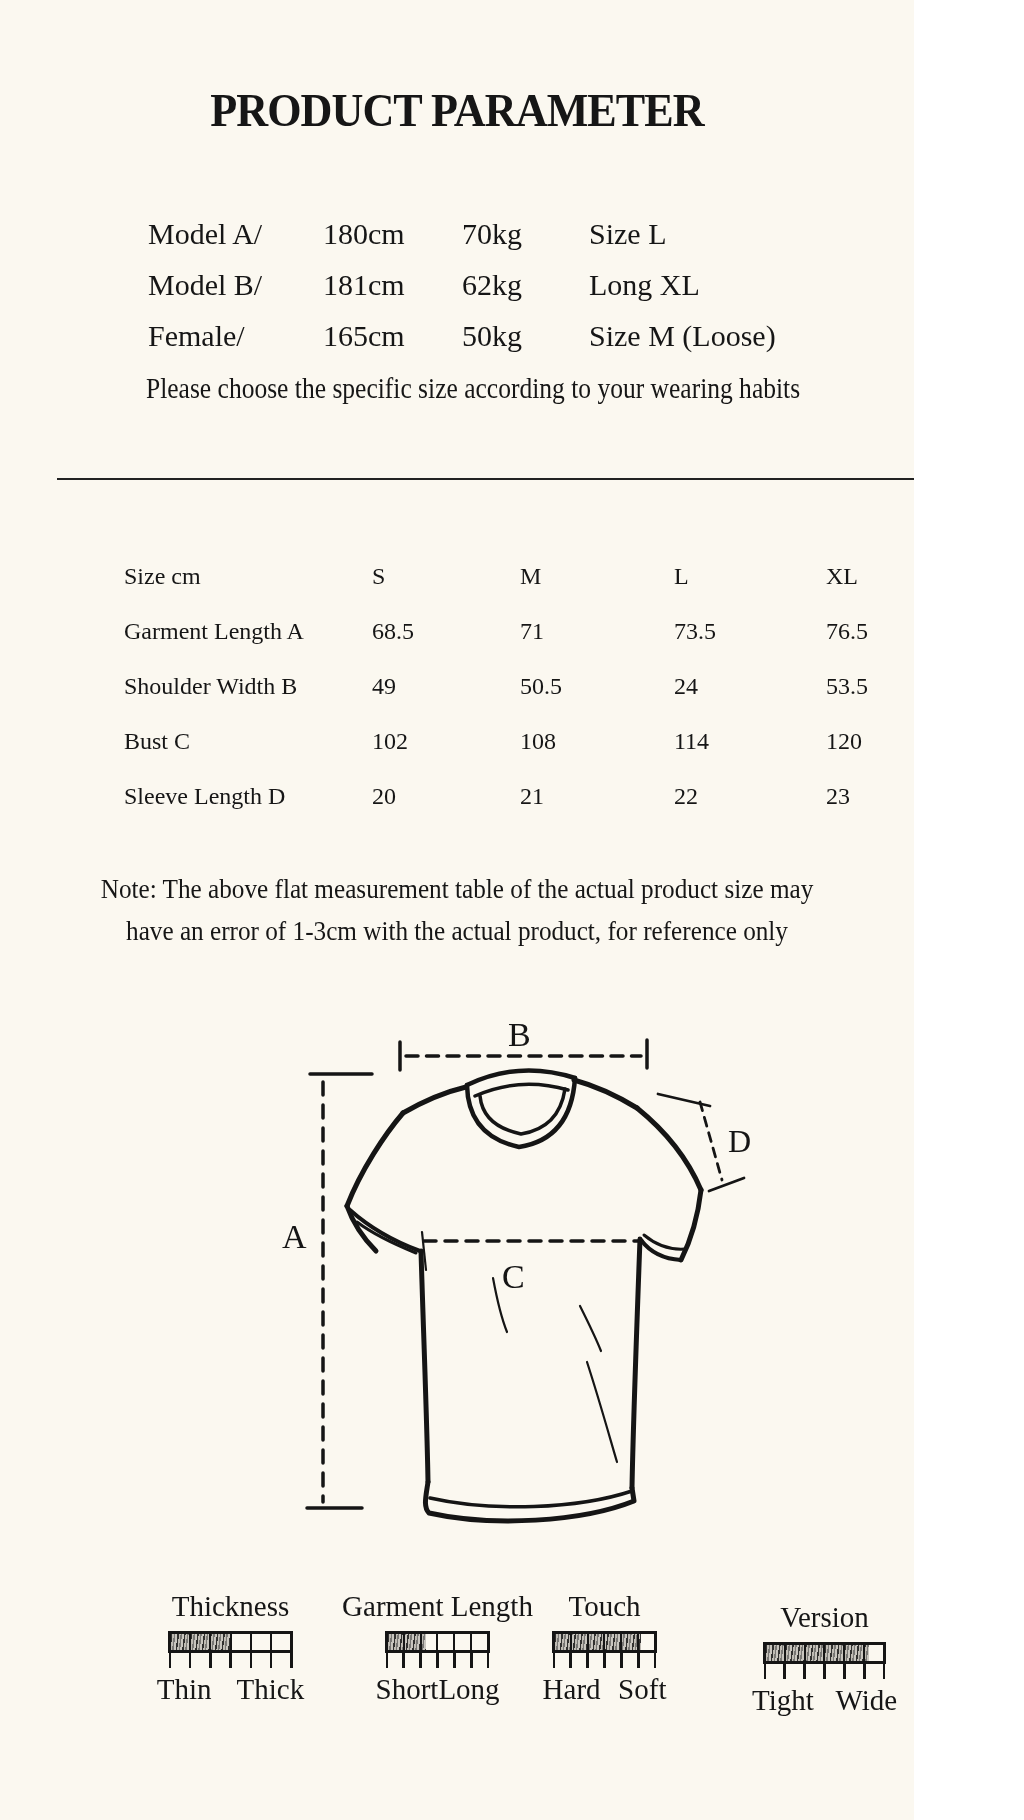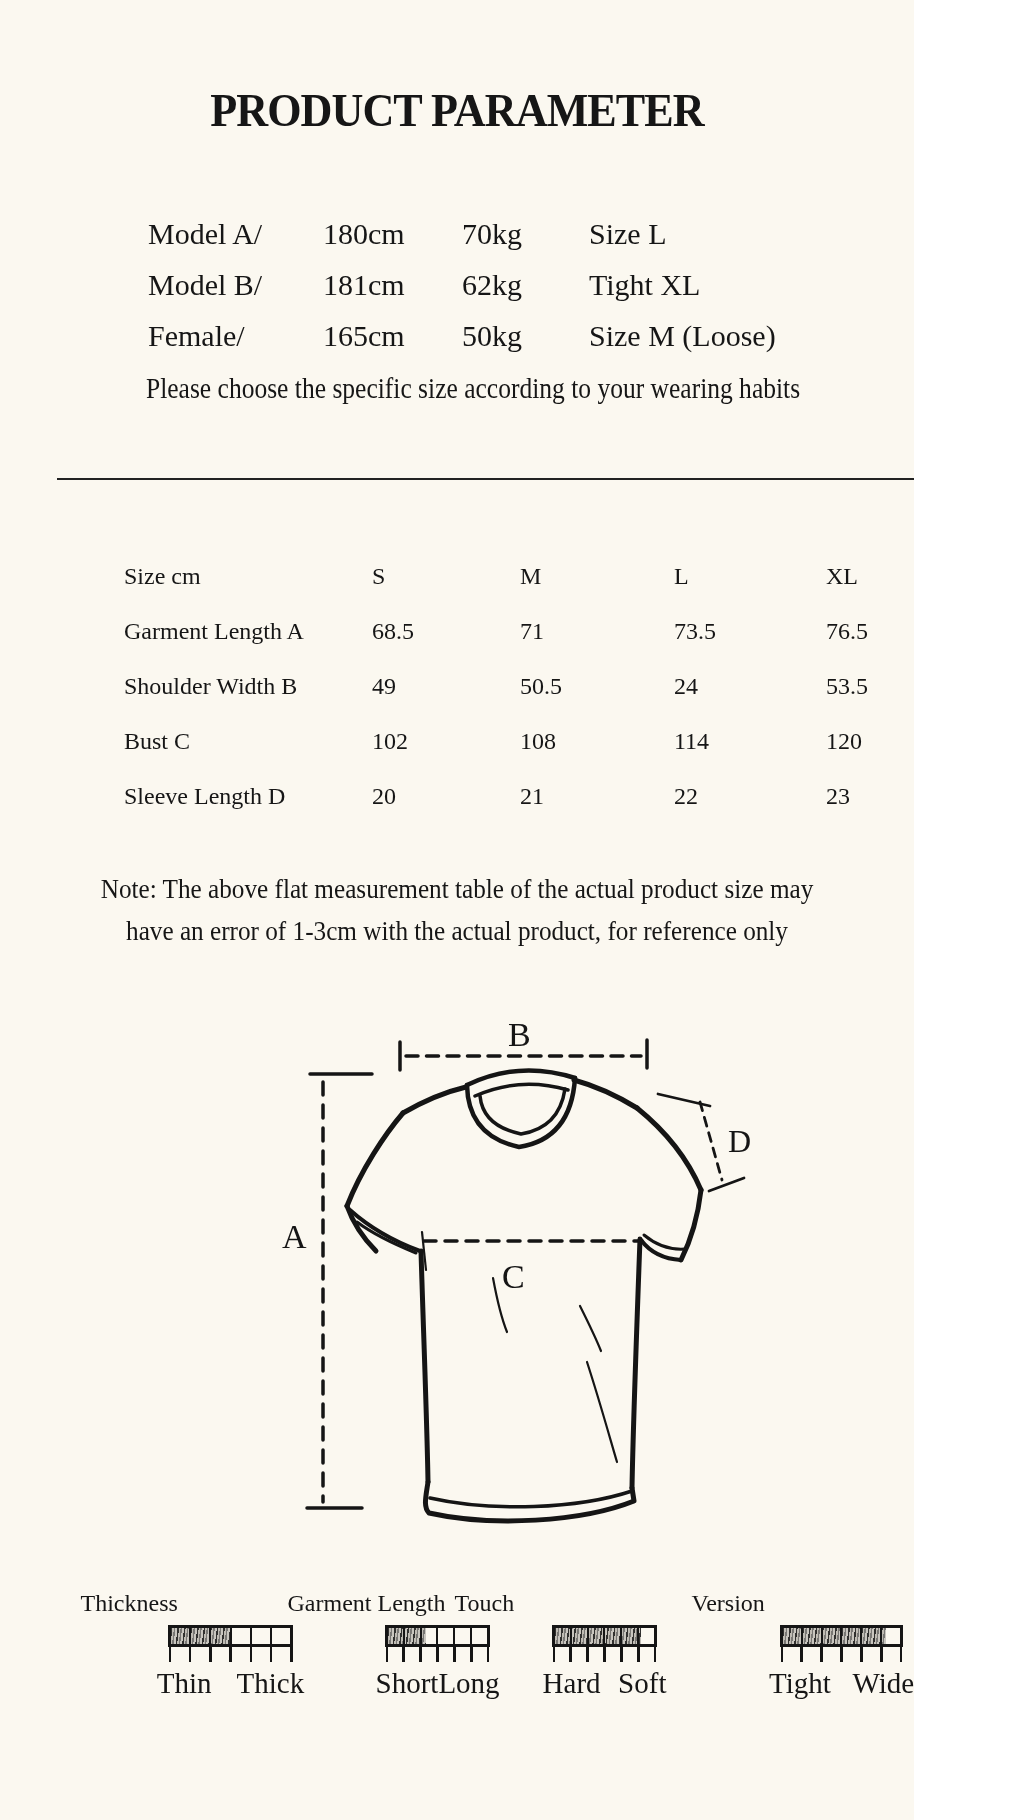--- a/index.html
+++ b/index.html
@@ -26,21 +26,21 @@
   .size-table{ position:absolute; top:549px; left:124px; width:830px; display:grid;
     grid-template-columns:248px 148px 154px 152px 1fr; grid-auto-rows:55px; align-items:center; font-size:24px; }
   .size-table .cell{ white-space:nowrap; }
   
   .note{ position:absolute; top:868px; left:0; right:0; text-align:center; font-size:28px; line-height:42px;
     transform:scaleX(.9); }
   
   .diagram{ position:absolute; top:1010px; left:230px; }
   
   .scale{ position:absolute; top:1590px; }
-  .scale-title{ white-space:nowrap; font-size:24px; font-weight:400;
+  .scale-title{ white-space:nowrap; text-align:center; font-size:29px; font-weight:400;
     width:300px; margin-left:calc(50% - 150px); }
   .ruler{ position:relative; margin-top:8px; height:16px; border:3px solid #151515; background:#fbf8f0; }
   .ruler-cells{ position:absolute; inset:0; display:flex; }
   .ruler-cells i{ flex:1; border-right:2.5px solid #151515; }
   .ruler-cells i:last-child{ border-right:none; }
   .ruler-fill{ position:absolute; top:0; bottom:0; left:0; background-color:#d6d2c9;
     background-image:repeating-linear-gradient(97deg,
       rgba(20,20,20,.85) 0 1.5px, rgba(20,20,20,.12) 1.5px 3px,
       rgba(70,70,70,.65) 3px 4.5px, rgba(160,160,160,.25) 4.5px 6.5px); }
   .teeth{ display:flex; justify-content:space-between; height:15px; padding:0 0.5px; }
@@ -59,21 +59,21 @@
     <div class="model-row">
       <span>Model A/</span>
       <span>180cm</span>
       <span>70kg</span>
       <span>Size L</span>
     </div>
     <div class="model-row">
       <span>Model B/</span>
       <span>181cm</span>
       <span>62kg</span>
-      <span>Tight XL</span>
+      <span>Long XL</span>
     </div>
     <div class="model-row">
       <span>Female/</span>
       <span>165cm</span>
       <span>50kg</span>
       <span>Size M (Loose)</span>
     </div>
   </div>
 
   <div class="advice">Please choose the specific size according to your wearing habits</div>
@@ -244,21 +244,21 @@
         <i></i>
         <i></i>
         <i></i>
       </div>
     <div class="scale-labels">
       <span>Hard</span>
       <span>Soft</span>
     </div>
   </div>
 
-  <div class="scale" style="left:780px; width:123px;">
+  <div class="scale" style="left:763px; width:123px;margin-top:11px;">
     <div class="scale-title">Version</div>
     <div class="ruler">
       <div class="ruler-fill" style="width: 88%;"></div>
       <div class="ruler-cells">
           <i></i>
           <i></i>
           <i></i>
           <i></i>
           <i></i>
           <i></i>

